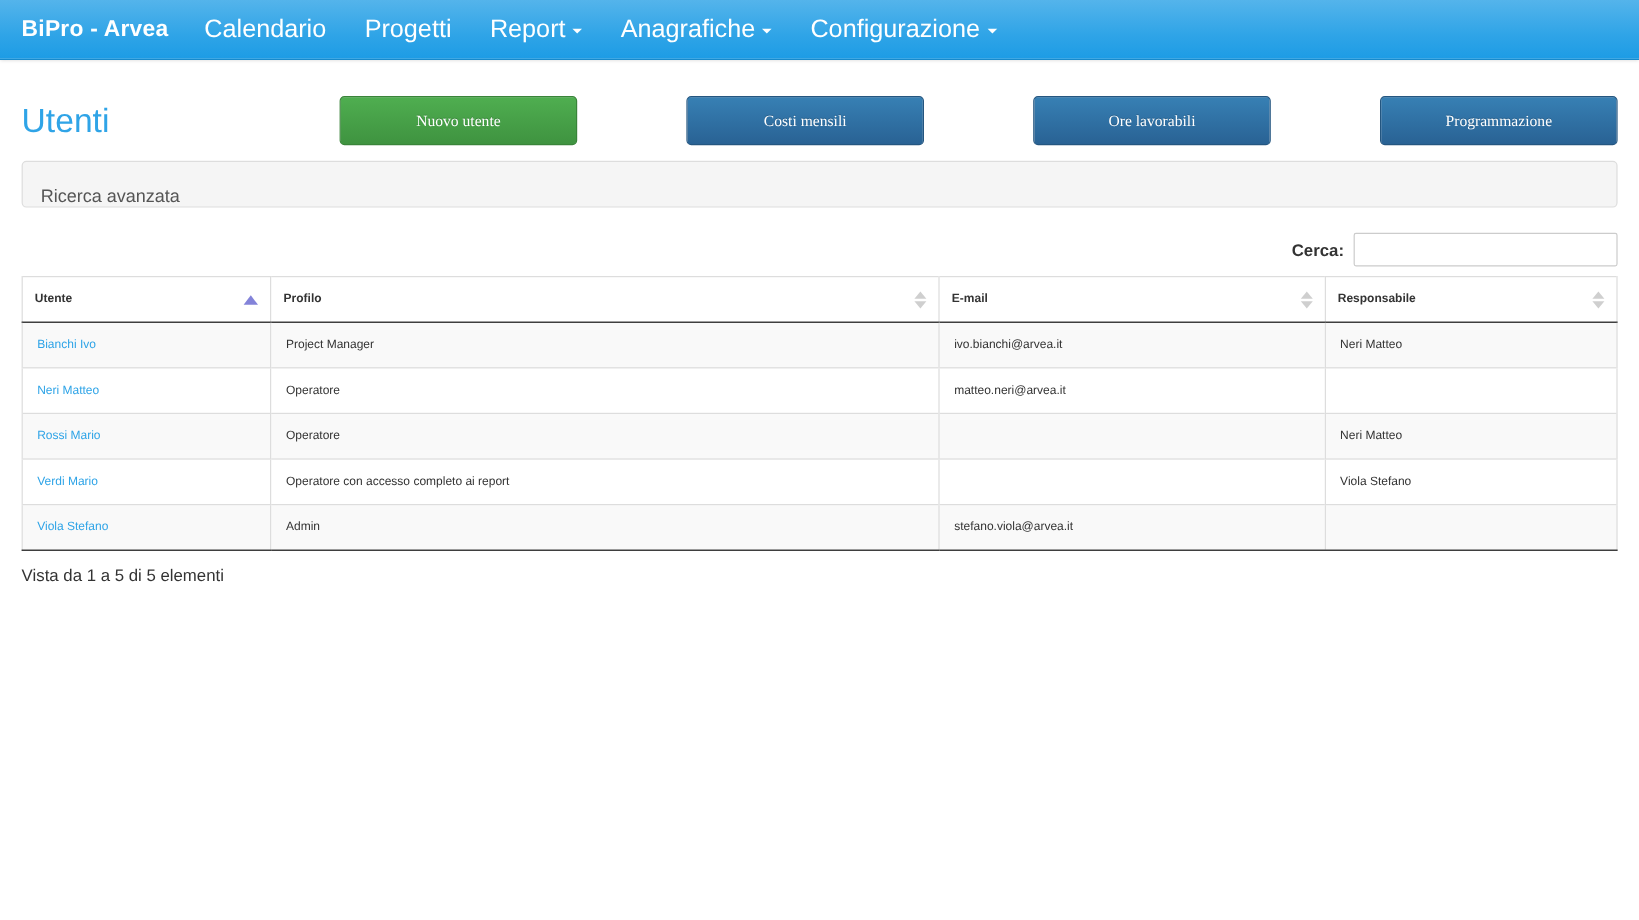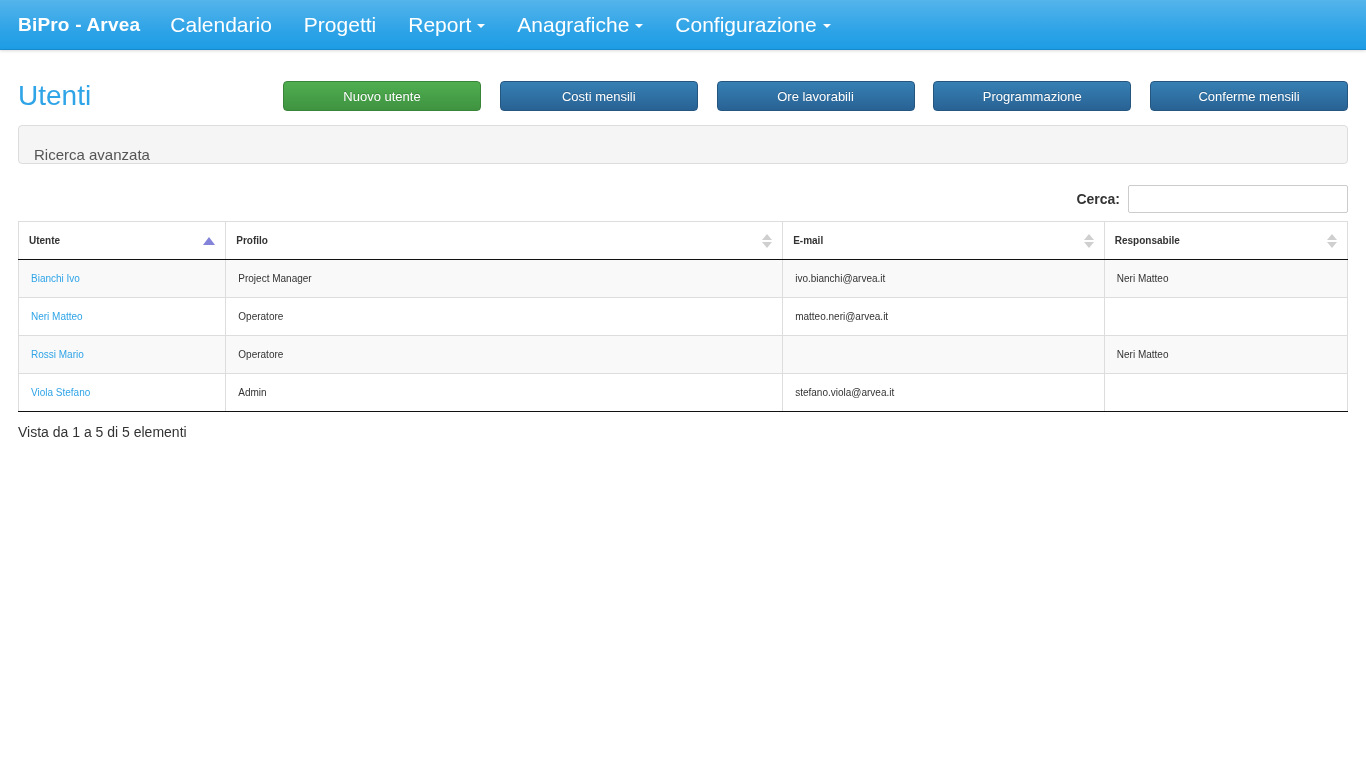--- a/index.html
+++ b/index.html
@@ -29,22 +29,22 @@
   }
   .user-svg { width:15px; height:16px; display:block; }
 
   
   .container { padding:0 18px; }
 
   .header-row { display:flex; align-items:center; margin-top:30px;gap:39px; }
   .page-title { color:#2fa4e7; font-size:28px; font-weight:400; width:226px; }
   .btn-row { flex:1; display:flex; justify-content:space-between; }
   .btn {
-    width:198px; height:30px; border-radius:4px; border:1px solid;
-    color:#fff; font-size:13px; font-family:Liberation Sans, sans-serif;
+    width:198px; height:41px; border-radius:4px; border:1px solid;
+    color:#fff; font-size:13px; font-family:Liberation Serif, serif;
     cursor:pointer; text-shadow:0 -1px 0 rgba(0,0,0,.2);
   }
   .btn-success { background:linear-gradient(#4fae50,#3f9340); border-color:#398439; }
   .btn-primary { background:linear-gradient(#3780b4,#296294); border-color:#245680; }
 
   .panel {
     margin-top:13px; height:39px; background:#f5f5f5;
     border:1px solid #ddd; border-radius:4px;
     display:flex; align-items:flex-end; padding:0 15px;
     font-size:15px; color:#555; cursor:pointer;
@@ -120,21 +120,20 @@
 
 <div class="container">
 
   <div class="header-row">
     <h1 class="page-title">Utenti</h1>
     <div class="btn-row">
       <button class="btn btn-success">Nuovo utente</button>
       <button class="btn btn-primary">Costi mensili</button>
       <button class="btn btn-primary">Ore lavorabili</button>
       <button class="btn btn-primary">Programmazione</button>
-      <button class="btn btn-primary">Conferme mensili</button>
     </div>
   </div>
 
   <div class="panel">
     <span>Ricerca avanzata</span>
   </div>
 
   <div class="search-row">
     <span class="search-label">Cerca:</span>
     <input class="search-input" type="text" value="" style="">
@@ -185,20 +184,26 @@
         <td>matteo.neri@arvea.it</td>
         <td></td>
       </tr>
       <tr>
         <td><a class="cell-link">Rossi Mario</a></td>
         <td>Operatore</td>
         <td></td>
         <td>Neri Matteo</td>
       </tr>
       <tr>
+        <td><a class="cell-link">Verdi Mario</a></td>
+        <td>Operatore con accesso completo ai report</td>
+        <td></td>
+        <td>Viola Stefano</td>
+      </tr>
+      <tr>
         <td><a class="cell-link">Viola Stefano</a></td>
         <td>Admin</td>
         <td>stefano.viola@arvea.it</td>
         <td></td>
       </tr>
     </tbody>
   </table>
 
   <div class="info-text">Vista da 1 a 5 di 5 elementi</div>
 

